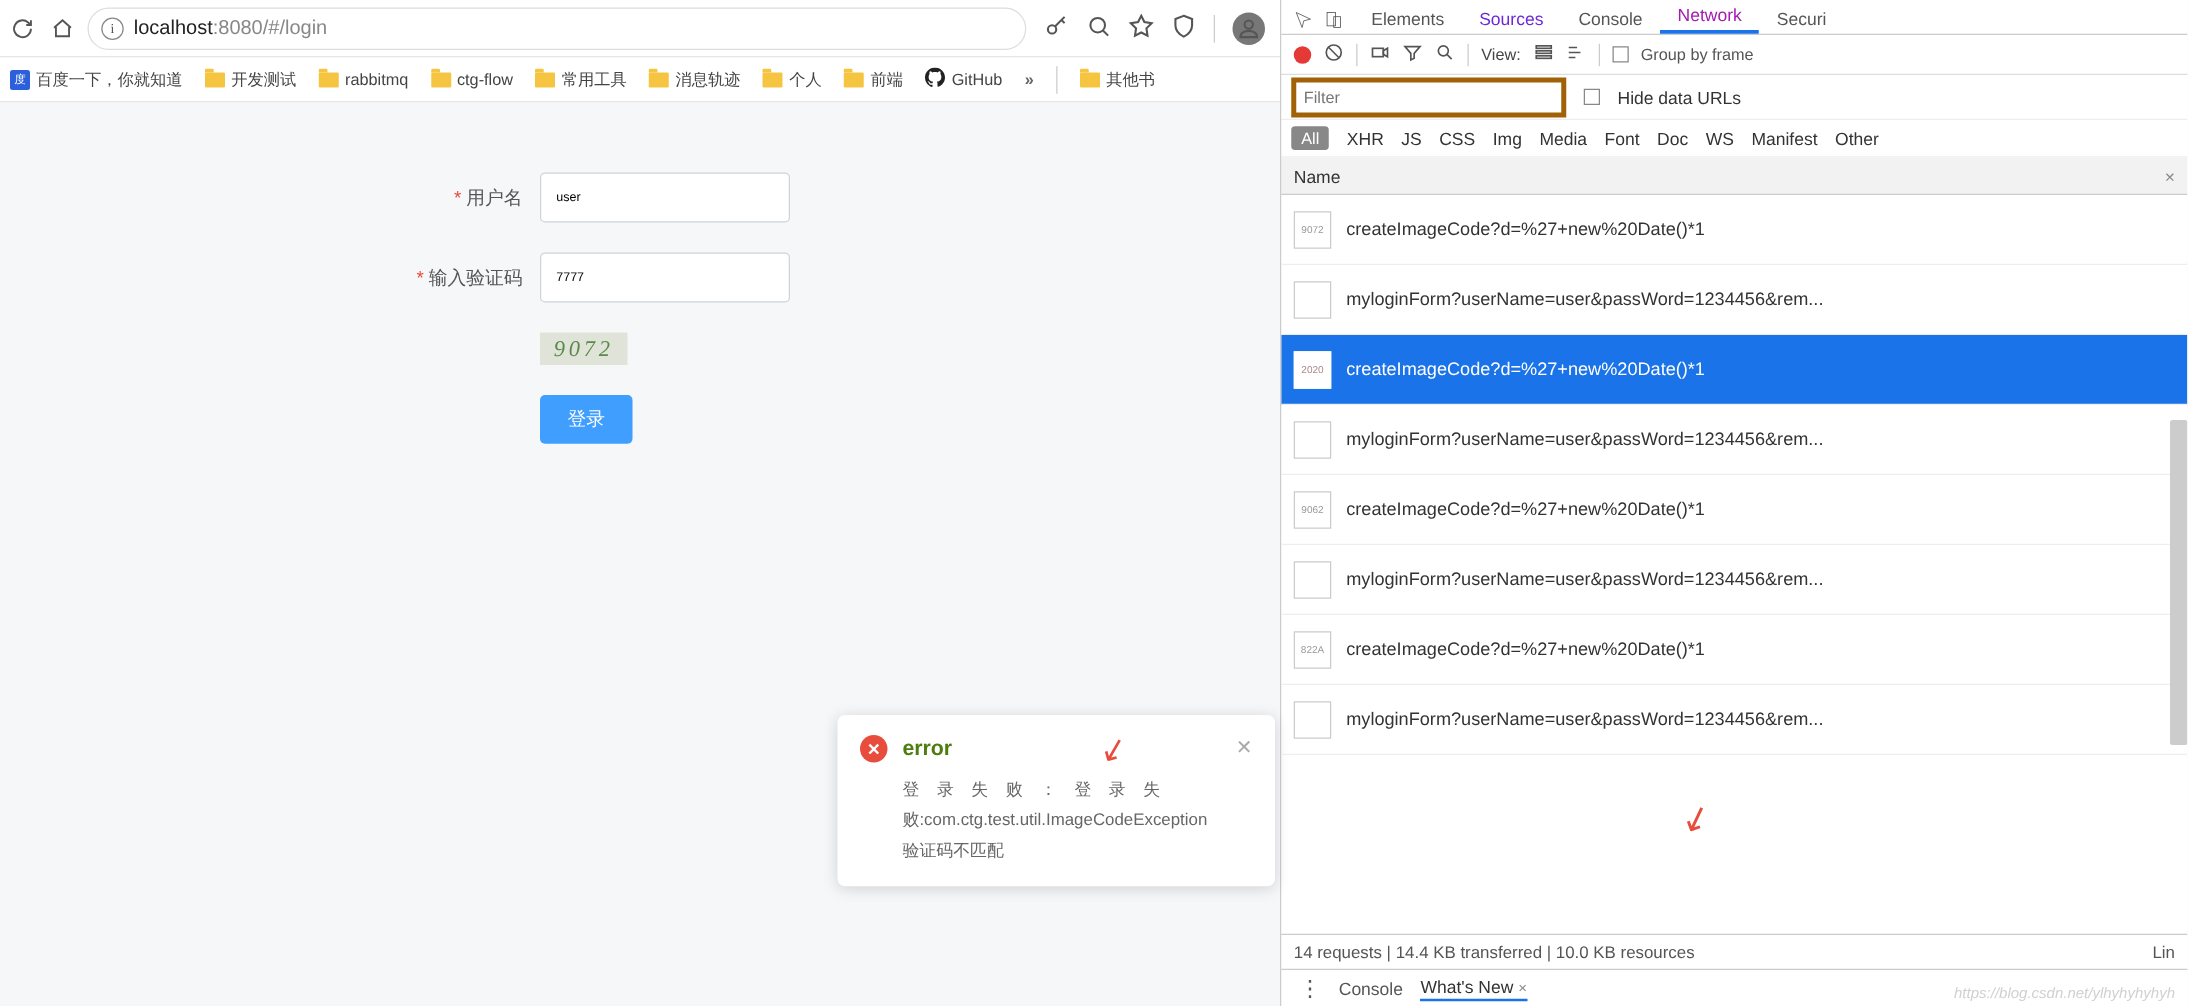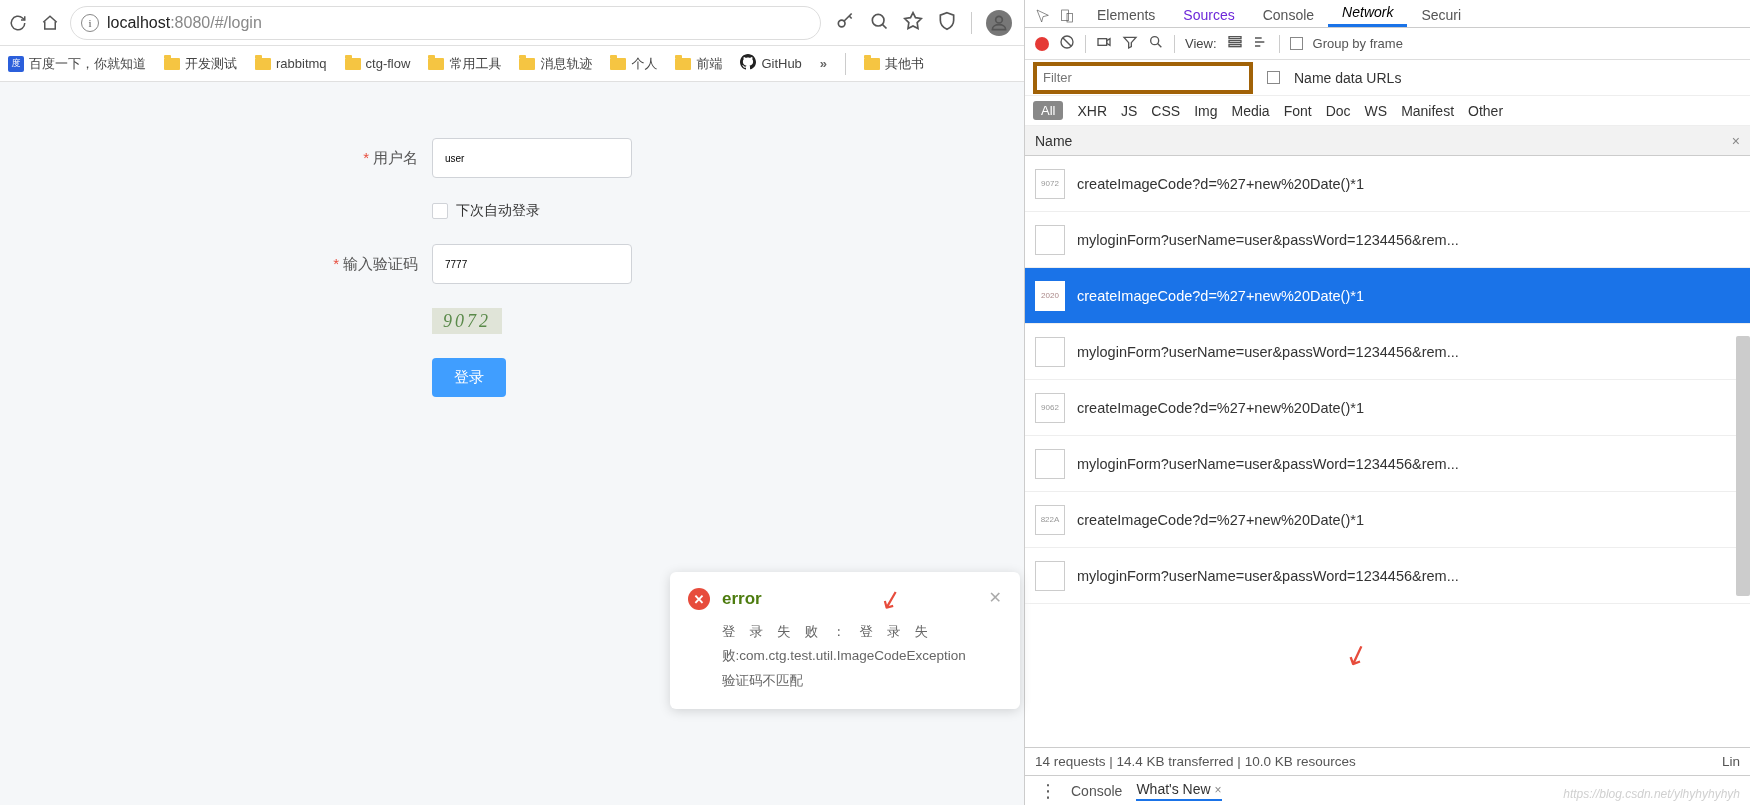--- a/index.html
+++ b/index.html
@@ -54,21 +54,21 @@
 .toast-head .title { font-weight: bold; font-size: 17px; color: #4d7c0f; }
 .toast-head .close { position: absolute; right: 0; top: 0; color: #aaa; font-size: 16px; }
 .toast-head .arrow { position: absolute; right: 100px; color: #e74c3c; font-size: 26px; transform: rotate(-15deg); }
 .toast-body { margin-top: 10px; padding-left: 34px; font-size: 13.5px; color: #666; line-height: 1.8; letter-spacing: 14px; }
 .toast-body .line2 { letter-spacing: 0; }
 
 
 .dt-tabs { height: 28px; display: flex; align-items: flex-end; border-bottom: 1px solid #ccc; padding-left: 10px; gap: 0; font-size: 14px; color: #555; }
 .dt-tabs .tb { padding: 4px 14px; }
 .dt-tabs .tb.sel { color: #6d28d9; }
-.dt-tabs .tb.net { color: #000000; border-bottom: 3px solid #1a73e8; font-style: italic; }
+.dt-tabs .tb.net { color: #a21caf; border-bottom: 3px solid #1a73e8; }
 .dt-tabs .dock svg { width: 16px; height: 16px; stroke: #555; fill: none; }
 .dt-toolbar { height: 32px; display: flex; align-items: center; gap: 10px; padding: 0 10px; border-bottom: 1px solid #ddd; font-size: 13px; color: #555; }
 .dt-toolbar .rec { width: 14px; height: 14px; background: #e53935; border-radius: 50%; }
 .dt-toolbar svg { width: 16px; height: 16px; stroke: #555; stroke-width: 2; fill: none; }
 .dt-toolbar .view-lbl { color: #444; }
 .dt-toolbar .chk2 { width: 13px; height: 13px; border: 1px solid #888; }
 .dt-filter-row { height: 36px; display: flex; align-items: center; gap: 14px; padding: 0 8px; border-bottom: 1px solid #eee; }
 .dt-filter-row input { width: 220px; height: 24px; border: 4px solid #a16207; padding: 12px 6px; font-size: 13px; }
 .dt-filter-row .chk2 { width: 13px; height: 13px; border: 1px solid #888; }
 .dt-filter-row .hide-lbl { font-size: 14px; color: #333; }
@@ -189,26 +189,20 @@
         </div>
     </div>
 
     <div class="page">
       <div class="form">
         <div class="row">
           <div class="lbl"><span class="req">*</span><span>用户名</span></div>
           <input class="input" value="user" style="">
         </div>
         <div class="row">
-          <div class="chk-wrap">
-            <div class="chk"></div>
-            <span>下次自动登录</span>
-          </div>
-        </div>
-        <div class="row">
           <div class="lbl"><span class="req">*</span><span>输入验证码</span></div>
           <input class="input" value="7777" style="">
         </div>
         <div class="row captcha-row">
           <div class="captcha-img">9072</div>
         </div>
         <div class="row btn-row">
           <button class="btn">登录</button>
         </div>
       </div>
@@ -272,21 +266,21 @@
       <div><svg viewBox="0 0 24 24">
             <path d="M3 6h10M3 12h14M3 18h8"></path>
           </svg></div>
       <div style="width:1px;height:18px;background:#ccc"></div>
       <div class="chk2"></div>
       <span>Group by frame</span>
     </div>
     <div class="dt-filter-row">
       <input placeholder="Filter" style="">
       <div class="chk2"></div>
-      <span class="hide-lbl">Name data URLs</span>
+      <span class="hide-lbl">Hide data URLs</span>
     </div>
     <div class="dt-typebar">
       <div class="all">All</div>
       <div class="t">XHR</div>
       <div class="t">JS</div>
       <div class="t">CSS</div>
       <div class="t">Img</div>
       <div class="t">Media</div>
       <div class="t">Font</div>
       <div class="t">Doc</div>

